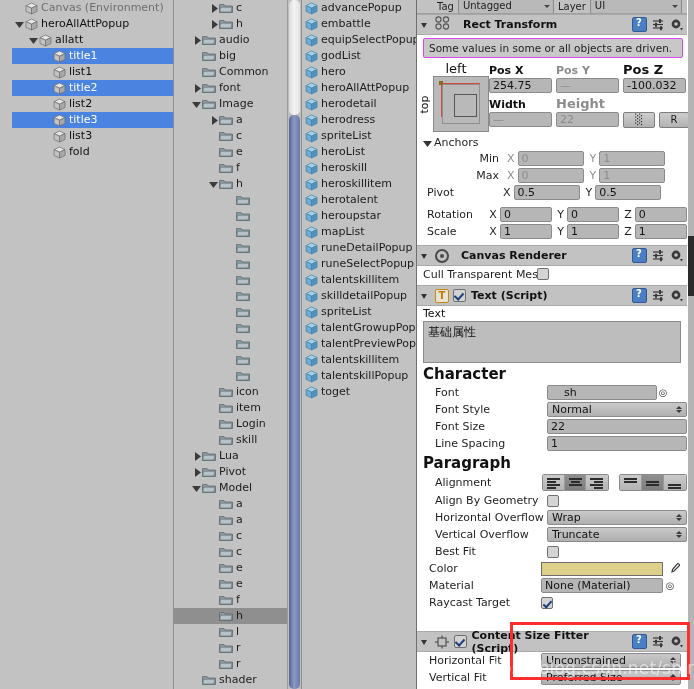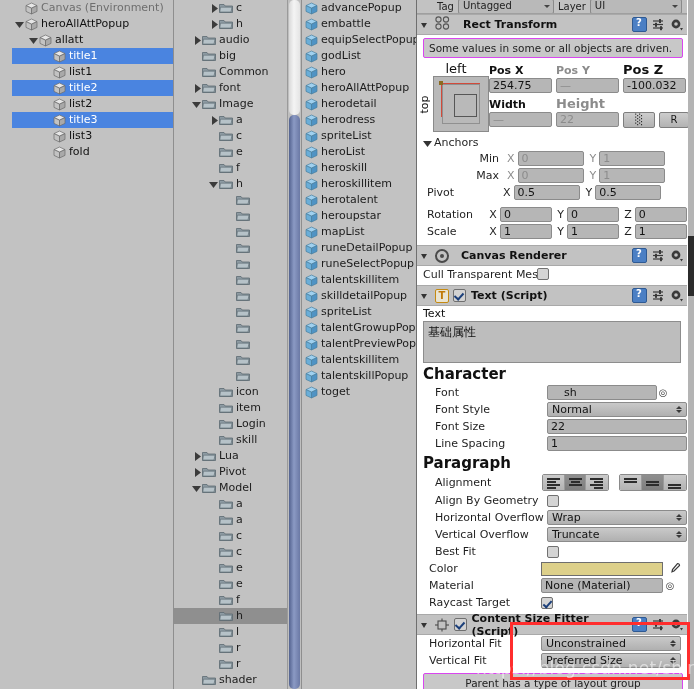--- a/index.html
+++ b/index.html
@@ -1182,21 +1182,21 @@
     <div class="row">
       <span class="rl" style="width:112px;padding-left:6px">Material</span>
       <span class="fld" style="width:122px">None (Material)</span>
       <span style="width:14px;text-align:center;font-size:10px;color:#3a3a3a">◎</span>
     </div>
     <div class="row">
       <span class="rl" style="width:112px;padding-left:6px">Raycast Target</span>
       <span class="chk on"></span>
     </div>
 
-    <div class="comp-head" style="margin-top:3px">
+    <div class="comp-head" style="margin-top:20px">
       <span class="tw"></span>
       <span class="rtIcon">
         <svg width="16" height="14" viewBox="0 0 16 14">
             <g stroke="#4a4a4a" stroke-width="1.1" fill="none">
           <rect x="4" y="3" width="8" height="8"></rect>
               <line x1="1" y1="7" x2="4" y2="7"></line>
               <line x1="12" y1="7" x2="15" y2="7"></line>
           <line x1="8" y1="0.5" x2="8" y2="3"></line>
               <line x1="8" y1="11" x2="8" y2="13.5"></line>
             </g>

